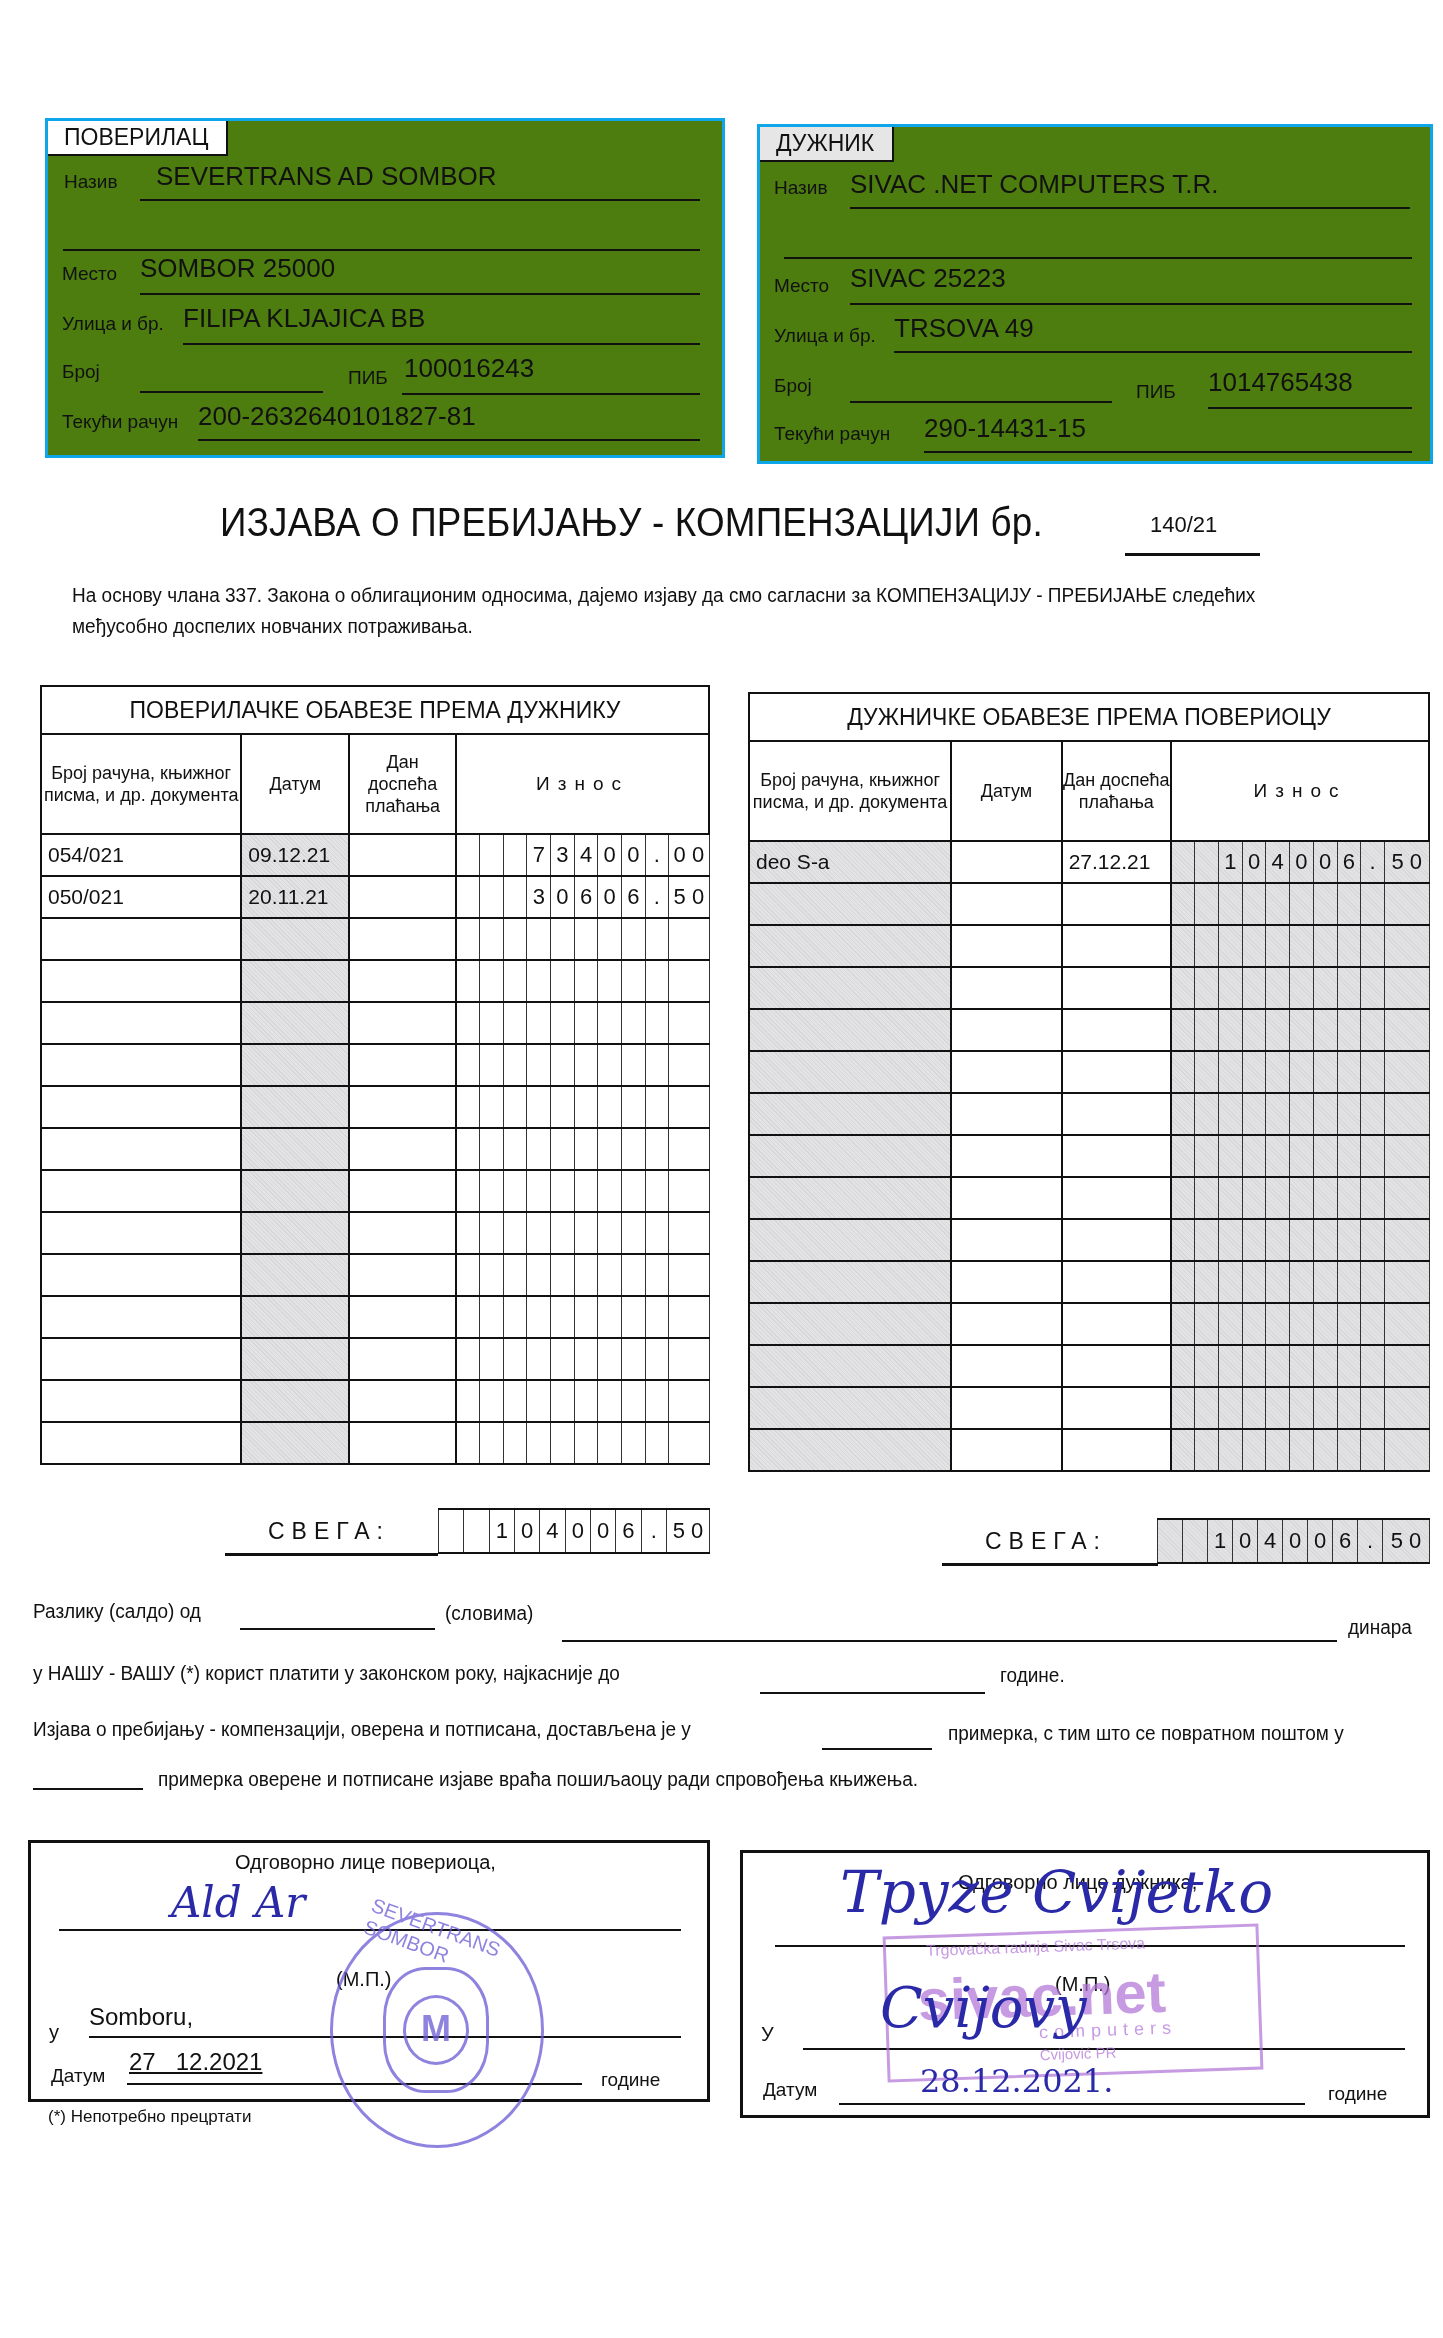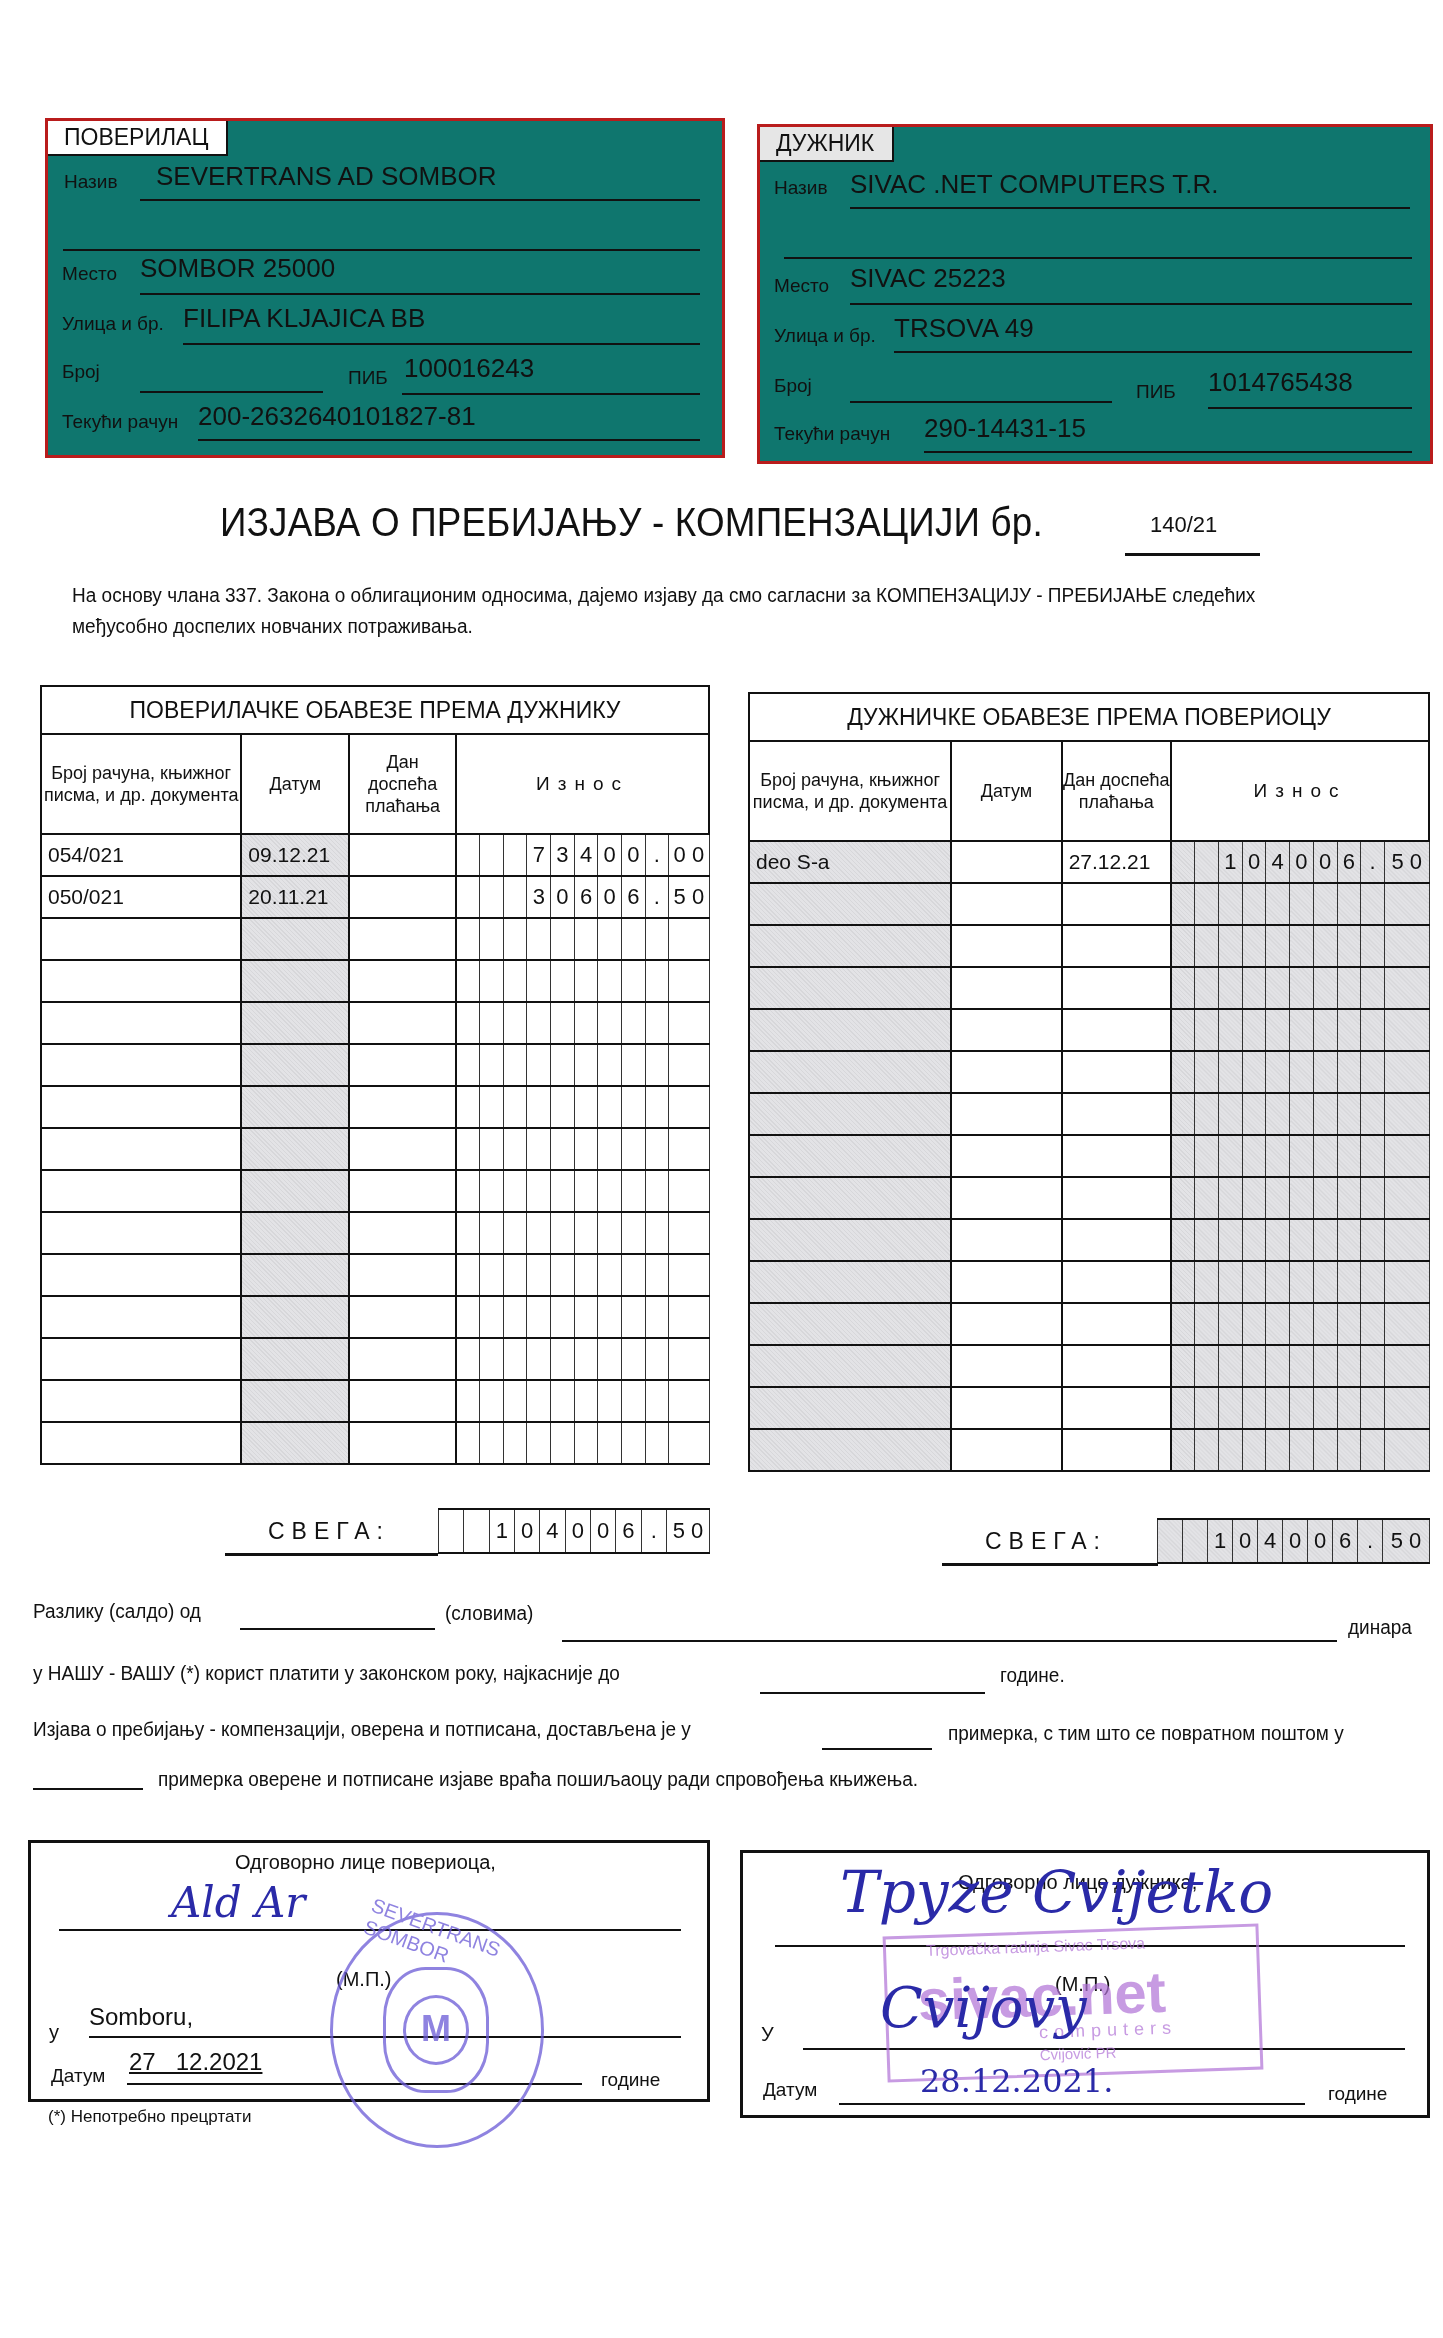--- a/index.html
+++ b/index.html
@@ -1,18 +1,18 @@
 <!DOCTYPE html>
 <html><head>
 <meta charset="utf-8">
 <style>
   html,body{margin:0;padding:0;background:#ffffff;}
   body{width:1443px;height:2338px;position:relative;overflow:hidden;font-family:"Liberation Sans",sans-serif;color:#111;}
   .abs{position:absolute;}
-  .box{position:absolute;border:3px solid #b91c1c;box-sizing:border-box;background:#0f766e;}
+  .box{position:absolute;border:3px solid #0ea5e9;box-sizing:border-box;background:#4d7c0f;}
   .tag{position:absolute;left:0;top:0;border-right:2px solid #111;border-bottom:2px solid #111;font-size:23px;padding:3px 18px 3px 16px;background:#fff;}
   .tag.shaded{background:#e6e6e6;}
   .lbl{position:absolute;font-size:19px;}
   .val{position:absolute;font-size:26px;}
   .line{position:absolute;border-bottom:2px solid #111;height:0;}
   .title{position:absolute;left:220px;top:500px;font-size:40px;letter-spacing:0.2px;transform:scaleX(0.92);transform-origin:left;}
   .intro{position:absolute;left:72px;top:580px;font-size:20px;line-height:31px;width:1330px;transform:scaleX(0.95);transform-origin:left;}
   table.grid{position:absolute;border-collapse:collapse;table-layout:fixed;}
   table.grid td{border:2px solid #111;padding:0;font-size:21px;height:42px;box-sizing:border-box;overflow:hidden;white-space:nowrap;}
   table.grid td.dig{border-left:1px solid #333;border-right:1px solid #333;text-align:center;font-size:22px;}

